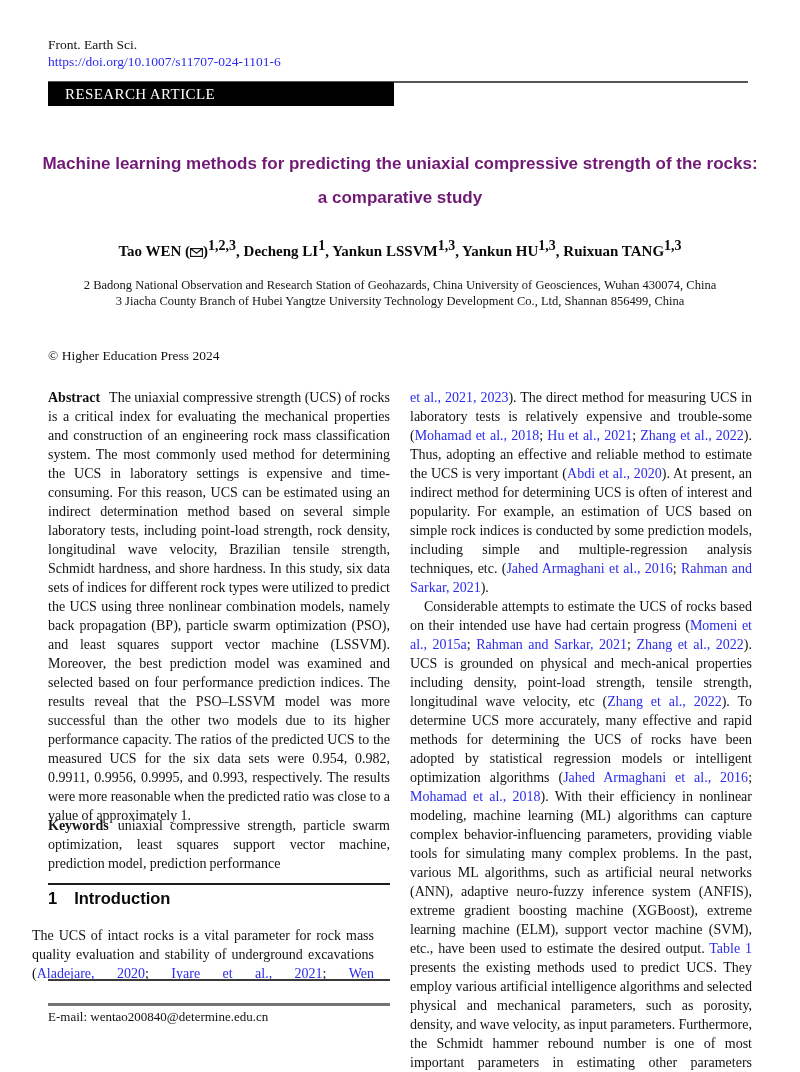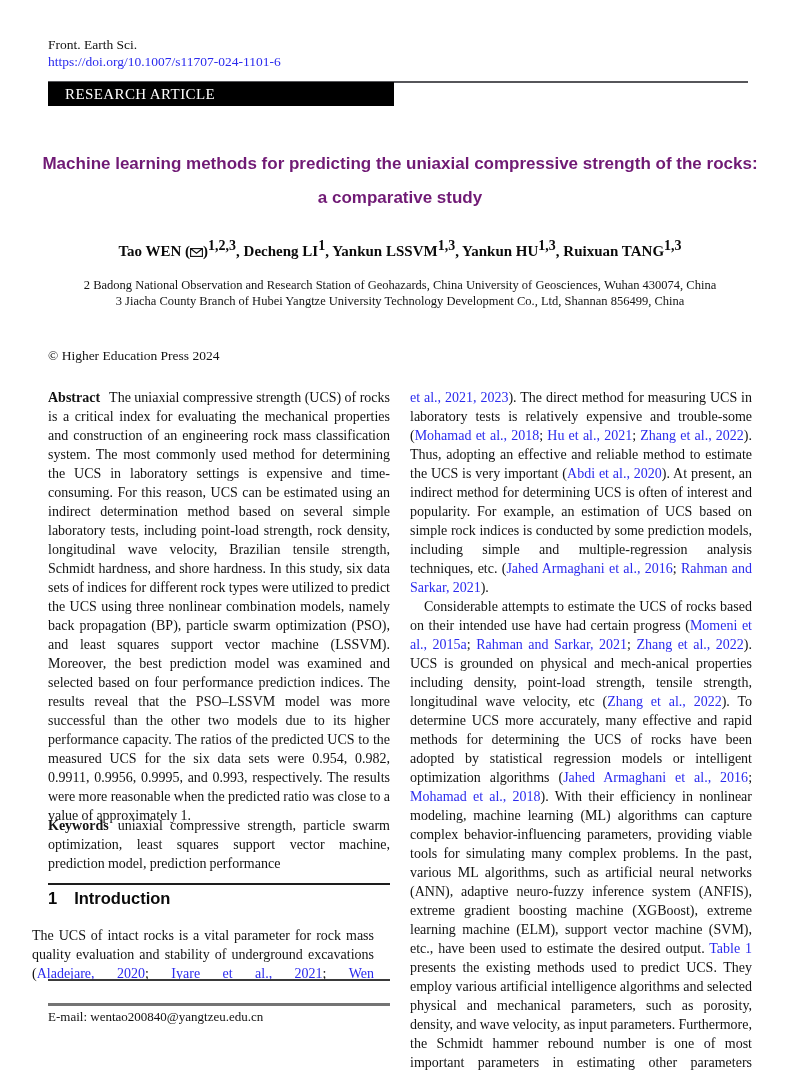--- a/index.html
+++ b/index.html
@@ -105,20 +105,20 @@
   <p class="body-text keywords-block"><b class="inline-label">Keywords</b><span>uniaxial compressive strength, particle swarm optimization, least squares support vector machine, prediction model, prediction performance</span></p>
 
   <div class="section-rule"></div>
 
   <h2 class="section-heading"><span class="sec-num">1</span><span>Introduction</span></h2>
 
   <p class="body-text intro-para force-last"><span>The UCS of intact rocks is a vital parameter for rock mass quality evaluation and stability of underground excavations (</span><span class="cite">Aladejare, 2020</span><span>; </span><span class="cite">Iyare et al., 2021</span><span>; </span><span class="cite">Wen</span></p>
 
   <div class="fn-rule-1"></div>
   <div class="fn-rule-2"></div>
-  <div class="fn-email">E-mail: wentao200840@yangtzeu.edu.cn</div>
+  <div class="fn-email">E-mail: wentao200840@determine.edu.cn</div>
 
   <div class="col-right">
     <p class="body-text"><span class="cite">et al., 2021, 2023</span><span>). The direct method for measuring UCS in laboratory tests is relatively expensive and trouble-some (</span><span class="cite">Mohamad et al., 2018</span><span>; </span><span class="cite">Hu et al., 2021</span><span>; </span><span class="cite">Zhang et al., 2022</span><span>). Thus, adopting an effective and reliable method to estimate the UCS is very important (</span><span class="cite">Abdi et al., 2020</span><span>). At present, an indirect method for determining UCS is often of interest and popularity. For example, an estimation of UCS based on simple rock indices is conducted by some prediction models, including simple and multiple-regression analysis techniques, etc. (</span><span class="cite">Jahed Armaghani et al., 2016</span><span>; </span><span class="cite">Rahman and Sarkar, 2021</span><span>).</span></p>
     <p class="body-text para-indent force-last"><span>Considerable attempts to estimate the UCS of rocks based on their intended use have had certain progress (</span><span class="cite">Momeni et al., 2015a</span><span>; </span><span class="cite">Rahman and Sarkar, 2021</span><span>; </span><span class="cite">Zhang et al., 2022</span><span>). UCS is grounded on physical and mech-anical properties including density, point-load strength, tensile strength, longitudinal wave velocity, etc (</span><span class="cite">Zhang et al., 2022</span><span>). To determine UCS more accurately, many effective and rapid methods for determining the UCS of rocks have been adopted by statistical regression models or intelligent optimization algorithms (</span><span class="cite">Jahed Armaghani et al., 2016</span><span>; </span><span class="cite">Mohamad et al., 2018</span><span>). With their efficiency in nonlinear modeling, machine learning (ML) algorithms can capture complex behavior-influencing parameters, providing viable tools for simulating many complex problems. In the past, various ML algorithms, such as artificial neural networks (ANN), adaptive neuro-fuzzy inference system (ANFIS), extreme gradient boosting machine (XGBoost), extreme learning machine (ELM), support vector machine (SVM), etc., have been used to estimate the desired output. </span><span class="cite">Table 1</span><span> presents the existing methods used to predict UCS. They employ various artificial intelligence algorithms and selected physical and mechanical parameters, such as porosity, density, and wave velocity, as input parameters. Furthermore, the Schmidt hammer rebound number is one of most important parameters in estimating other parameters</span></p>
   </div>
 
 </div>
 
 </body></html>

